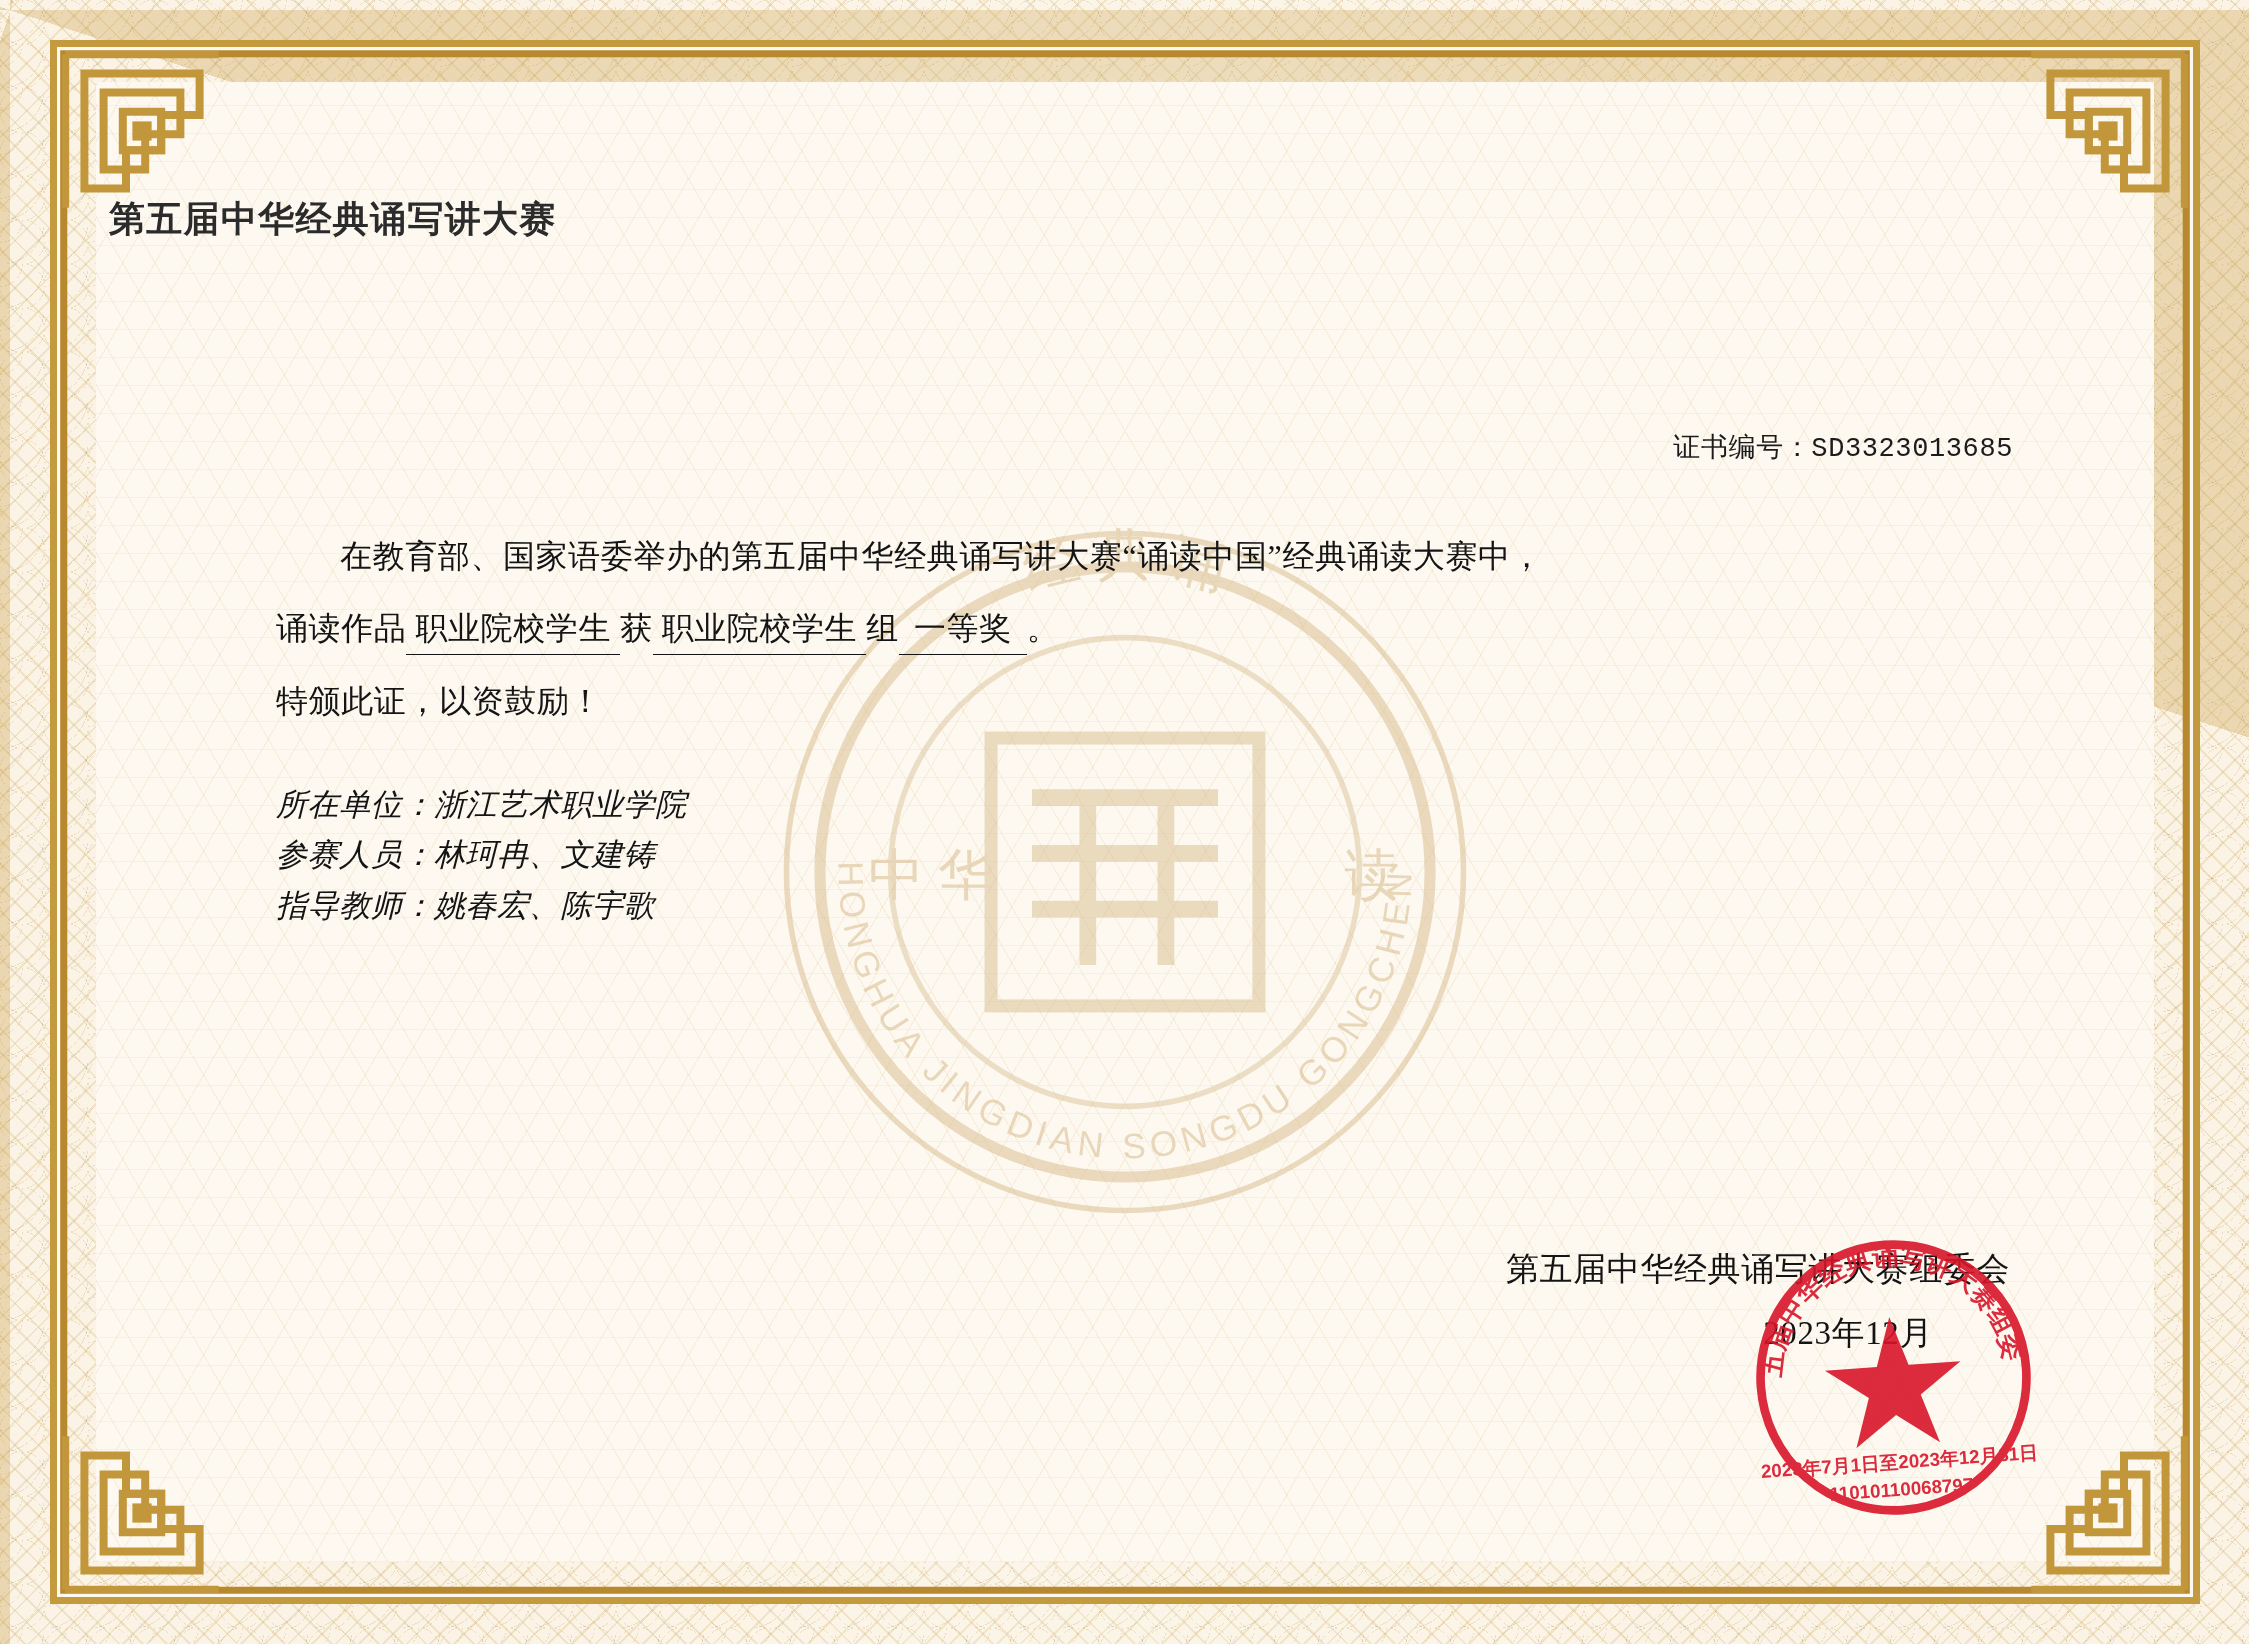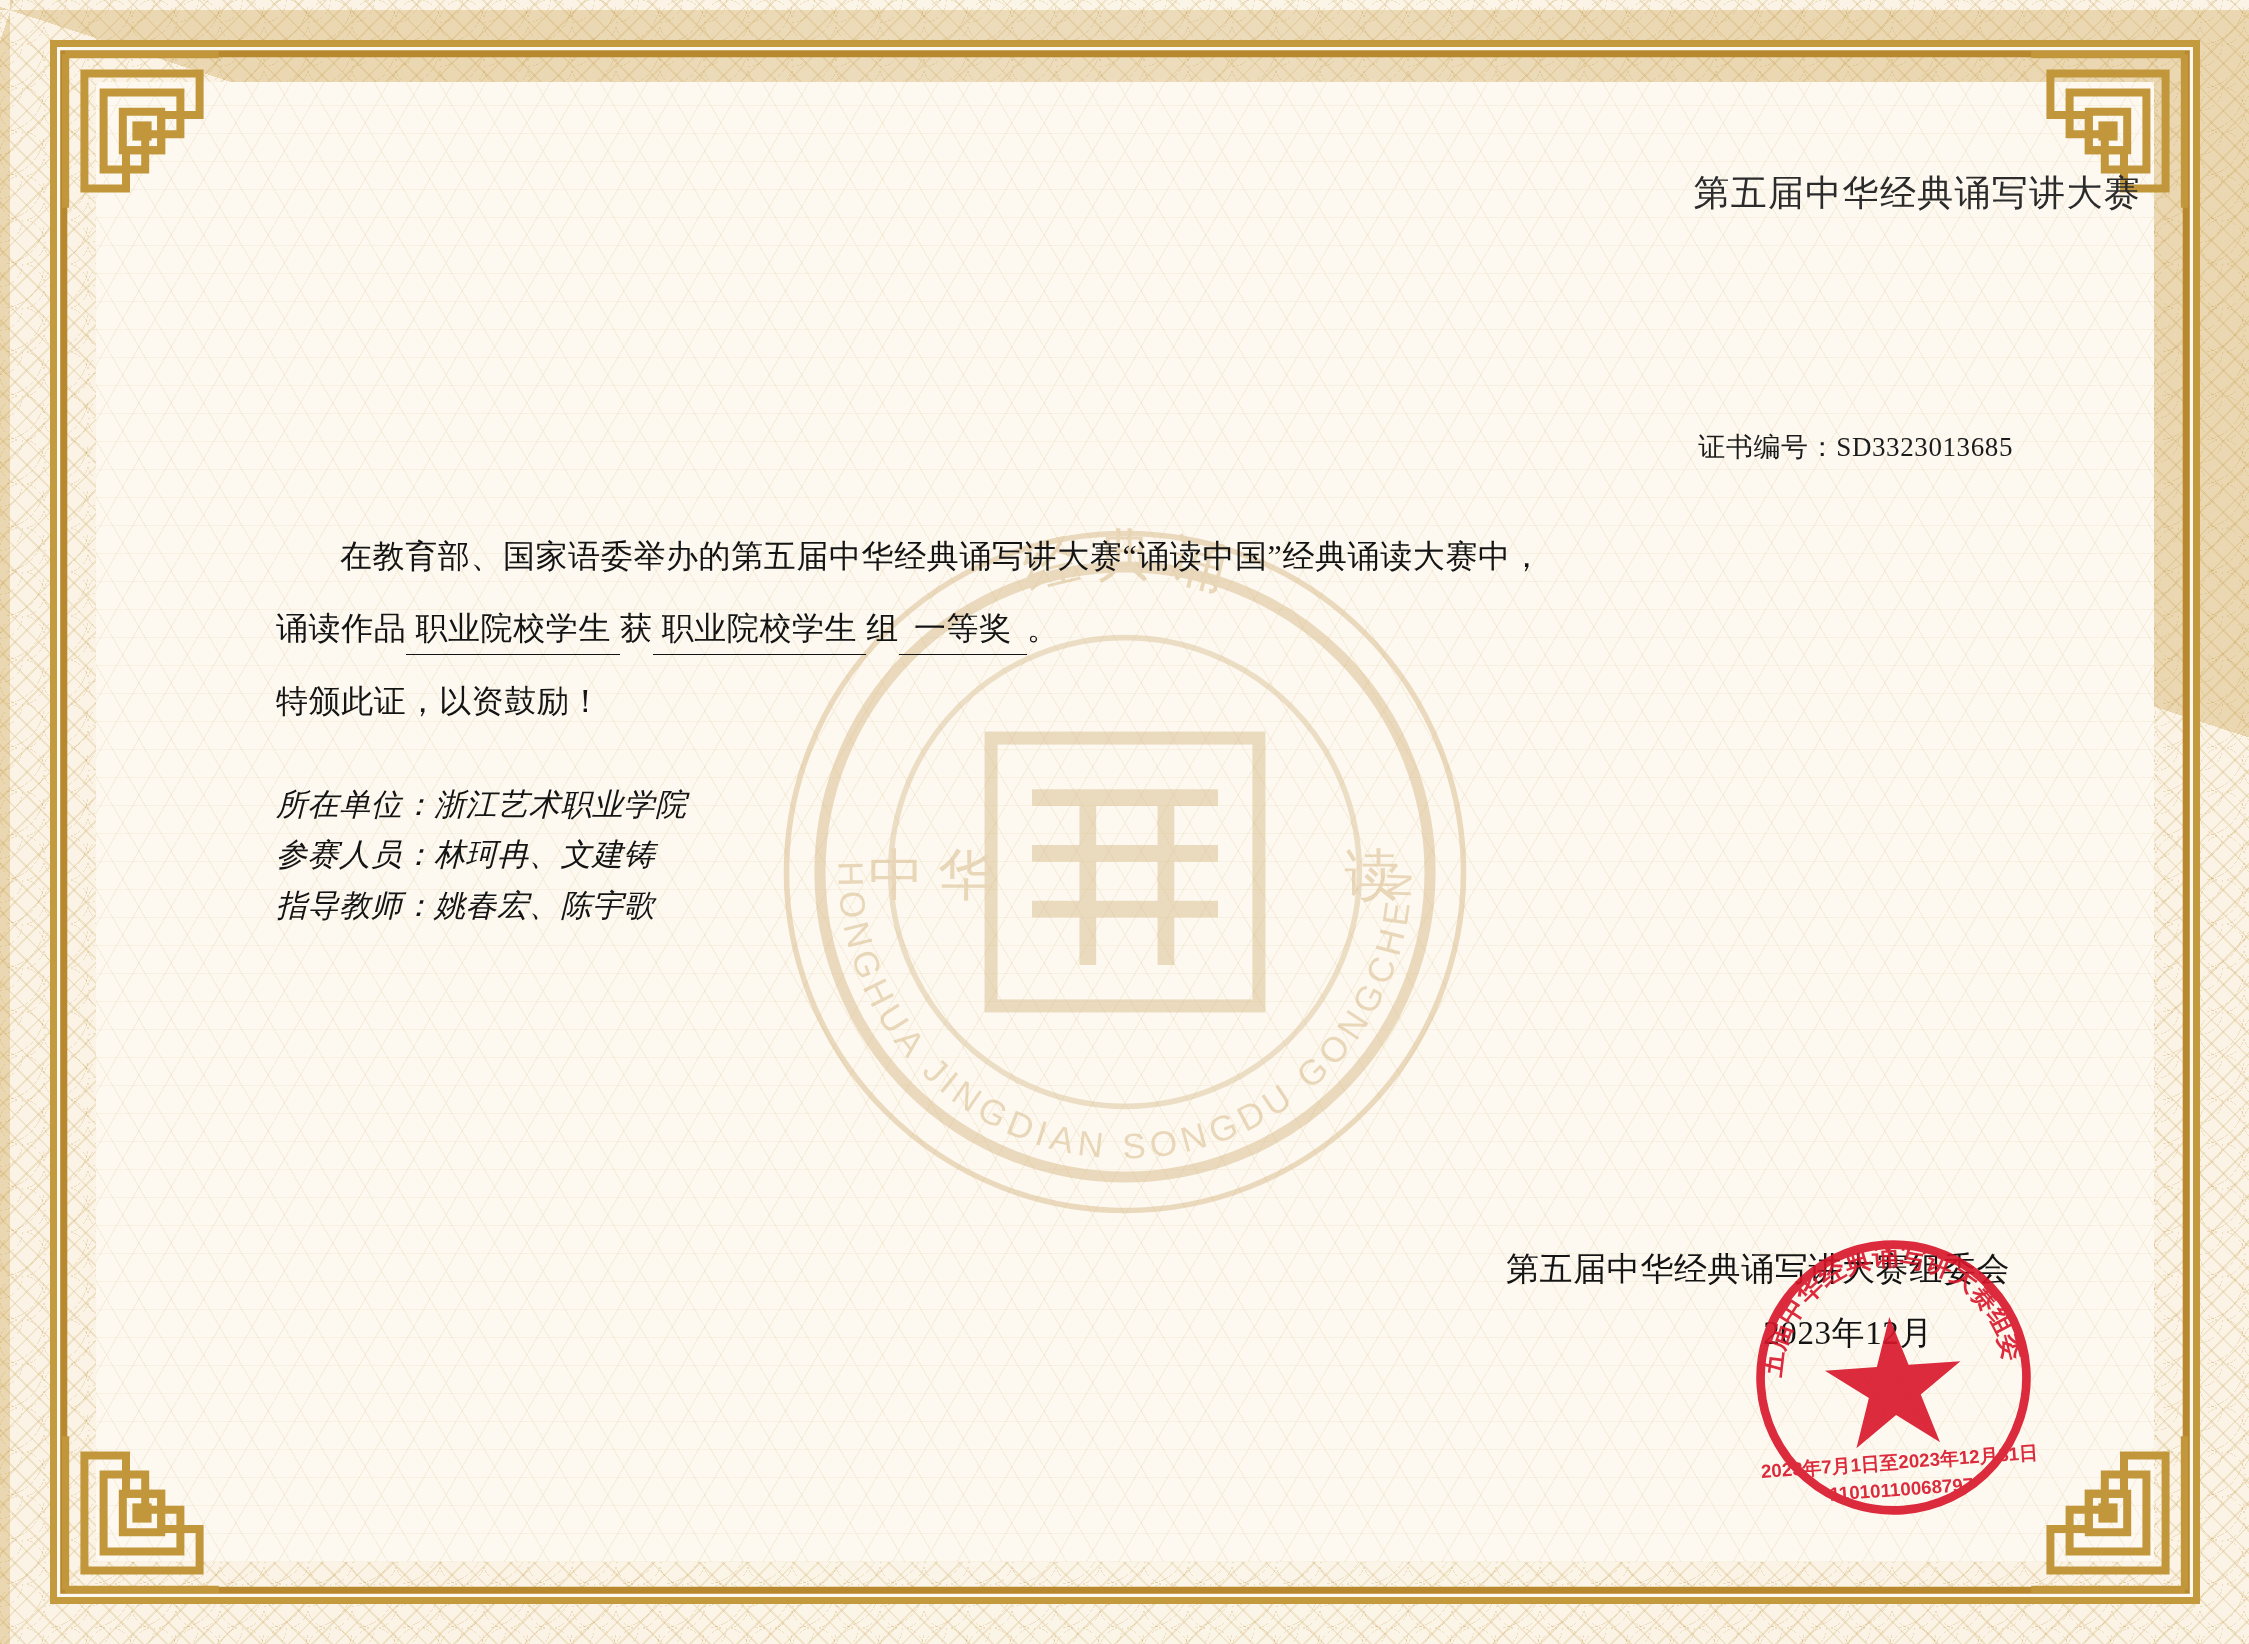--- a/index.html
+++ b/index.html
@@ -76,26 +76,26 @@
   }
   .watermark svg { width: 100%; height: 100%; }
 
   
   .content {
     position: absolute;
     left: 109px; top: 96px; right: 109px; bottom: 96px;
   }
 
   .subtitle {
-    text-align: right;
-    margin-top: 73px;
+    text-align: left;
+    margin-top: 99px;
     font-size: 36px;
     letter-spacing: 1.3px;
     color: #2b2b2b;
-    font-weight: 400;
+    font-weight: 700;
     font-family: "Liberation Serif", "DejaVu Serif", serif;
   }
 
   .main-title {
     text-align: center;
     margin-top: 16.7px;
     font-size: 135px;
     font-weight: 700;
     letter-spacing: 16.7px;
     line-height: 1.05;
@@ -107,20 +107,21 @@
     text-shadow: 0 3.8px 5.1px rgba(120,80,20,0.28);
     font-family: "Liberation Serif", "DejaVu Serif", serif;
   }
 
   .cert-no {
     position: absolute;
     right: 128px; top: 333px;
     font-size: 27px;
     color: #1b1b1b;
     letter-spacing: 0.6px;
+    font-family: Liberation Mono, monospace;
   }
 
   .body-text {
     position: absolute;
     left: 167px; right: 128px; top: 436px;
     color: #141414;
   }
 
   .para {
     font-size: 32px;

